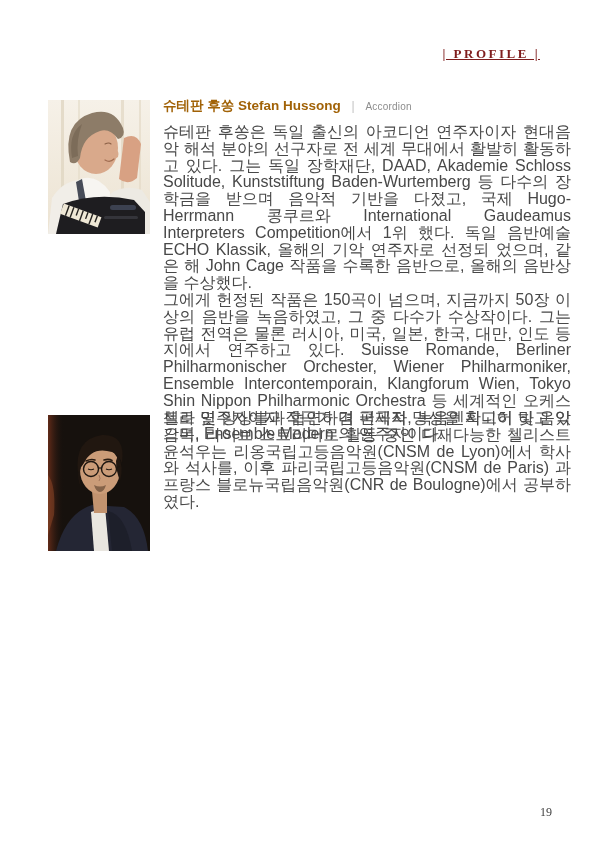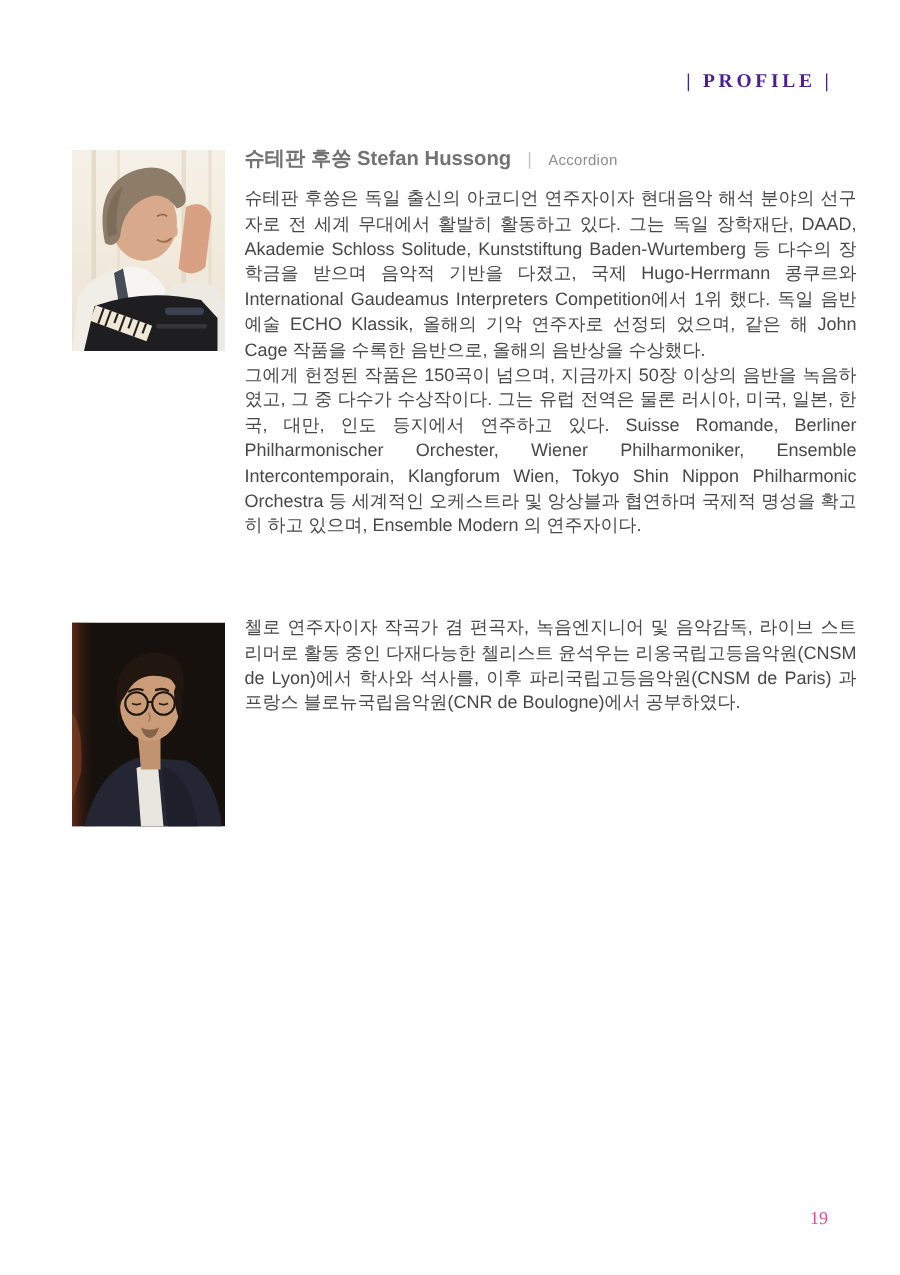--- a/index.html
+++ b/index.html
@@ -1,42 +1,42 @@
 <!DOCTYPE html>
 <html><head>
 <meta charset="utf-8">
 <style>
   html,body{margin:0;padding:0;background:#ffffff;}
   .page{
     position:relative;width:600px;height:850px;background:#ffffff;overflow:hidden;
     font-family:"Liberation Sans",sans-serif;
   }
   .profile-tag{
-    position:absolute;top:46px;right:45px;
+    position:absolute;top:46px;right:60px;
     font-family:"Liberation Serif",serif;font-size:13px;font-weight:700;
-    letter-spacing:2.5px;color:#4c1d95;
+    letter-spacing:2.5px;color:#7f1d1d;text-decoration:underline;
   }
   .photo{position:absolute;left:48px;width:102px;display:block;}
   .photo svg{display:block;width:102px;}
   .photo-1{top:100px;height:134px;}
   .photo-2{top:415px;height:136px;}
   .section-text{position:absolute;left:163px;width:408px;color:#454545;}
   .text-1{top:97px;}
   .text-2{top:410px;}
   .p-header{font-size:13.5px;font-weight:700;color:#3b3b3b;margin:0 0 9px 0;}
-  .p-name{color:#737373;}
+  .p-name{color:#a16207;}
   .p-name.ls-wide{letter-spacing:5px;}
   .p-divider{color:#c4c4c4;font-weight:400;margin:0 7px;font-size:12px;}
   .p-role{color:#8d8d8d;font-weight:400;font-size:10px;letter-spacing:0.2px;}
   .p-body p{
-    margin:0;font-size:12px;line-height:16.8px;text-align:justify;
+    margin:0;font-size:16px;line-height:16.8px;text-align:justify;
     color:#484848;
   }
   .page-num{
-    position:absolute;top:805px;right:48px;font-size:12px;color:#ec4899;
+    position:absolute;top:805px;right:48px;font-size:12px;color:#404040;
     font-family:"Liberation Serif",serif;
   }
 </style>
 </head>
 <body>
 
 <div class="page">
 
   <div class="profile-tag">| PROFILE |</div>
 

